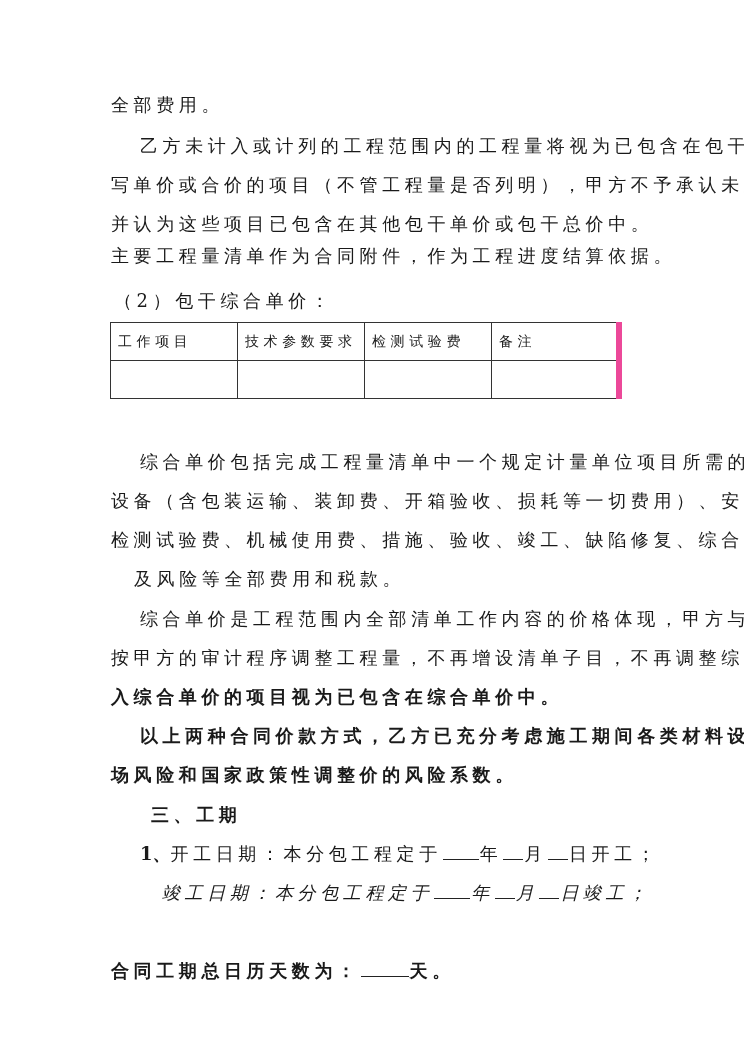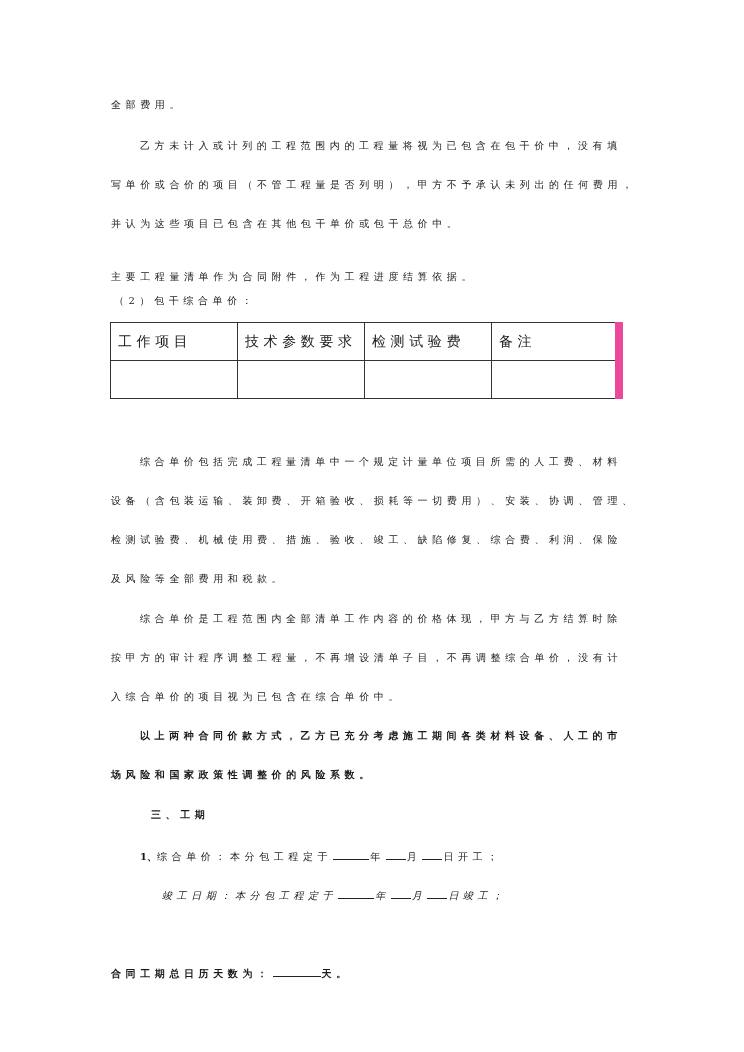--- a/index.html
+++ b/index.html
@@ -1,37 +1,37 @@
 <!DOCTYPE html>
 <html><head>
 <meta charset="utf-8">
 <style>
   html, body { margin:0; padding:0; background:#ffffff; }
   body { width:744px; height:1052px; position:relative; overflow:hidden;
          font-family:"DejaVu Serif","Liberation Serif",serif; color:#1a1a1a; }
-  .line { position:absolute; left:111px; font-size:10px; line-height:18px; white-space:nowrap; letter-spacing:4.6px; }
+  .line { position:absolute; left:111px; font-size:18px; line-height:18px; white-space:nowrap; letter-spacing:4.6px; }
   .indent { left:140px; }
   .bold { font-weight:bold; }
   .blank { display:inline-block; border-bottom:1px solid #222; height:14px; vertical-align:baseline; margin:0 1px; }
   table.price { position:absolute; left:110px; top:322px; border-collapse:collapse; }
   table.price td { border:1px solid #333; width:127px; height:38px; padding:0 0 0 7px; font-size:14px; letter-spacing:4.6px; vertical-align:middle; box-sizing:border-box; }
-  table.price tr td:last-child { border-right:8px solid #ec4899; }
+  table.price tr td:last-child { border-right:6px solid #ec4899; }
 </style>
 </head>
 <body>
 
 <div class="line" style="top:96px;">全部费用。</div>
 
 <div>
   <div class="line indent" style="top:137px;">乙方未计入或计列的工程范围内的工程量将视为已包含在包干价中，没有填</div>
   <div class="line" style="top:176px;">写单价或合价的项目（不管工程量是否列明），甲方不予承认未列出的任何费用，</div>
   <div class="line" style="top:215px;">并认为这些项目已包含在其他包干单价或包干总价中。</div>
 </div>
 
-<div class="line" style="top:268px;text-align:right;">主要工程量清单作为合同附件，作为工程进度结算依据。</div>
+<div class="line" style="top:247px;text-align:right;">主要工程量清单作为合同附件，作为工程进度结算依据。</div>
 <div class="line" style="top:292px; left:114px;">（2）包干综合单价：</div>
 
 <table class="price">
   <tbody>
       <tr>
     <td>工作项目</td>
     <td>技术参数要求</td>
     <td>检测试验费</td>
     <td>备注</td>
   </tr>
@@ -41,38 +41,38 @@
     <td></td>
     <td></td>
   </tr>
 </tbody>
   </table>
 
 <div>
   <div class="line indent" style="top:453px;">综合单价包括完成工程量清单中一个规定计量单位项目所需的人工费、材料</div>
   <div class="line" style="top:492px;">设备（含包装运输、装卸费、开箱验收、损耗等一切费用）、安装、协调、管理、</div>
   <div class="line" style="top:531px;">检测试验费、机械使用费、措施、验收、竣工、缺陷修复、综合费、利润、保险</div>
-  <div class="line" style="top:570px;">及风险等全部费用和税款。</div>
+  <div class="line" style="top:570px;margin-left:23px;">及风险等全部费用和税款。</div>
 </div>
 
 <div>
   <div class="line indent" style="top:610px;">综合单价是工程范围内全部清单工作内容的价格体现，甲方与乙方结算时除</div>
   <div class="line" style="top:649px;">按甲方的审计程序调整工程量，不再增设清单子目，不再调整综合单价，没有计</div>
-  <div class="line" style="top:688px;">入综合单价的项目视为已包含在综合单价中。</div>
+  <div class="line" style="top:688px;font-weight:bold;">入综合单价的项目视为已包含在综合单价中。</div>
 </div>
 
 <div>
   <div class="line indent bold" style="top:727px;">以上两种合同价款方式，乙方已充分考虑施工期间各类材料设备、人工的市</div>
   <div class="line bold" style="top:766px;">场风险和国家政策性调整价的风险系数。</div>
 </div>
 
 <div class="line bold" style="top:806px;margin-left:40px;">三、工期</div>
 
 <div class="line" style="top:845px; left:140px;">
-  <span class="bold" style="letter-spacing:0;">1、</span><span>综合单价：本分包工程定于</span><span class="blank" style="width:36px;"></span><span>年</span><span class="blank" style="width:20px;"></span><span>月</span><span class="blank" style="width:20px;"></span><span>日开工；</span>
+  <span class="bold" style="letter-spacing:0;">1、</span><span>开工日期：本分包工程定于</span><span class="blank" style="width:36px;"></span><span>年</span><span class="blank" style="width:20px;"></span><span>月</span><span class="blank" style="width:20px;"></span><span>日开工；</span>
 </div>
 
 <div class="line" style="top:884px; left:162px;font-style:italic;">
   <span>竣工日期：本分包工程定于</span><span class="blank" style="width:36px;"></span><span>年</span><span class="blank" style="width:20px;"></span><span>月</span><span class="blank" style="width:20px;"></span><span>日竣工；</span>
 </div>
 
 <div class="line" style="top:962px;font-weight:bold;">
   <span>合同工期总日历天数为：</span><span class="blank" style="width:48px;"></span><span>天。</span>
 </div>
 

